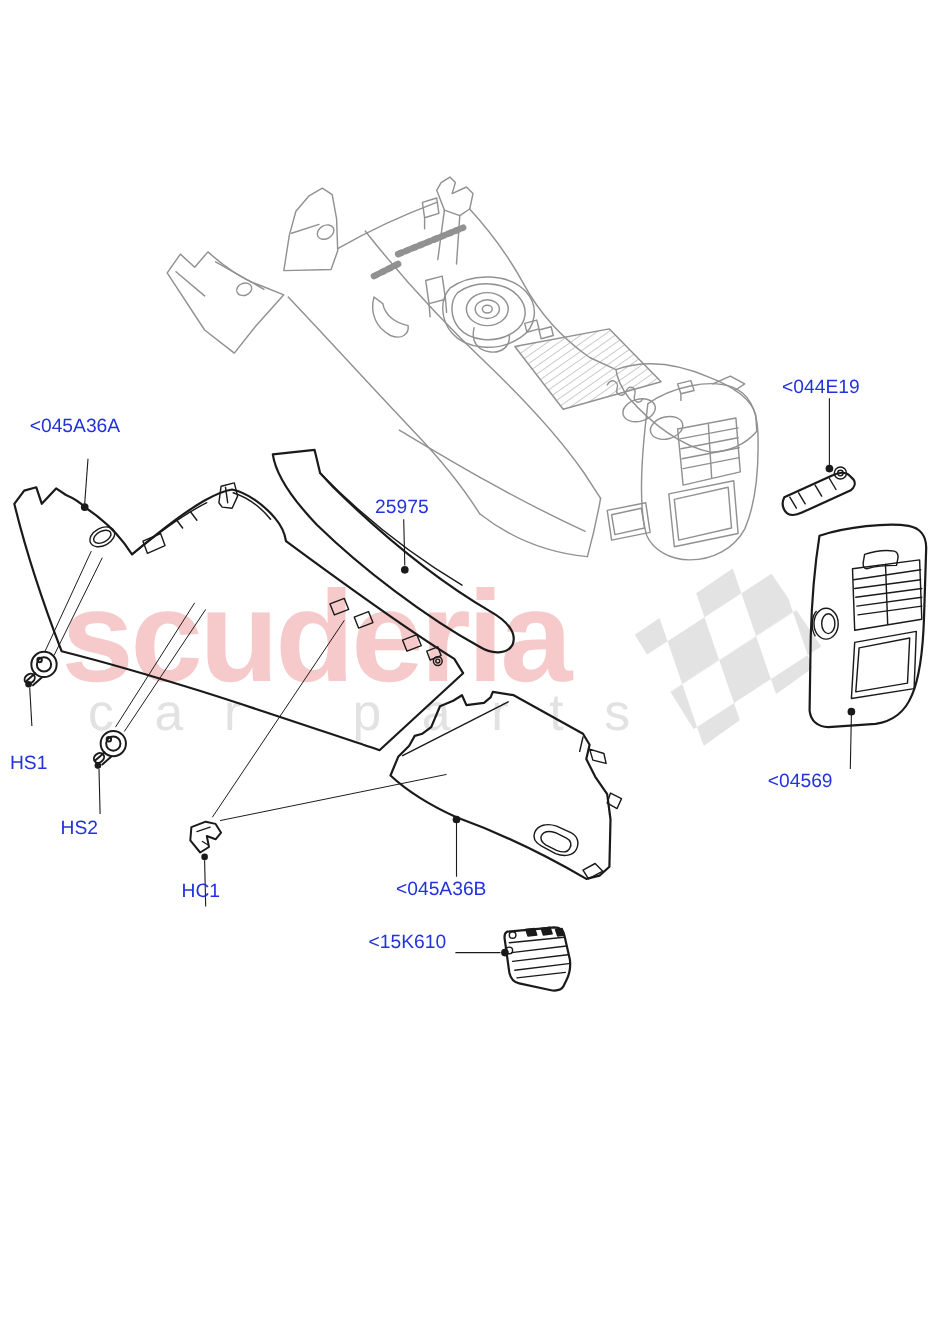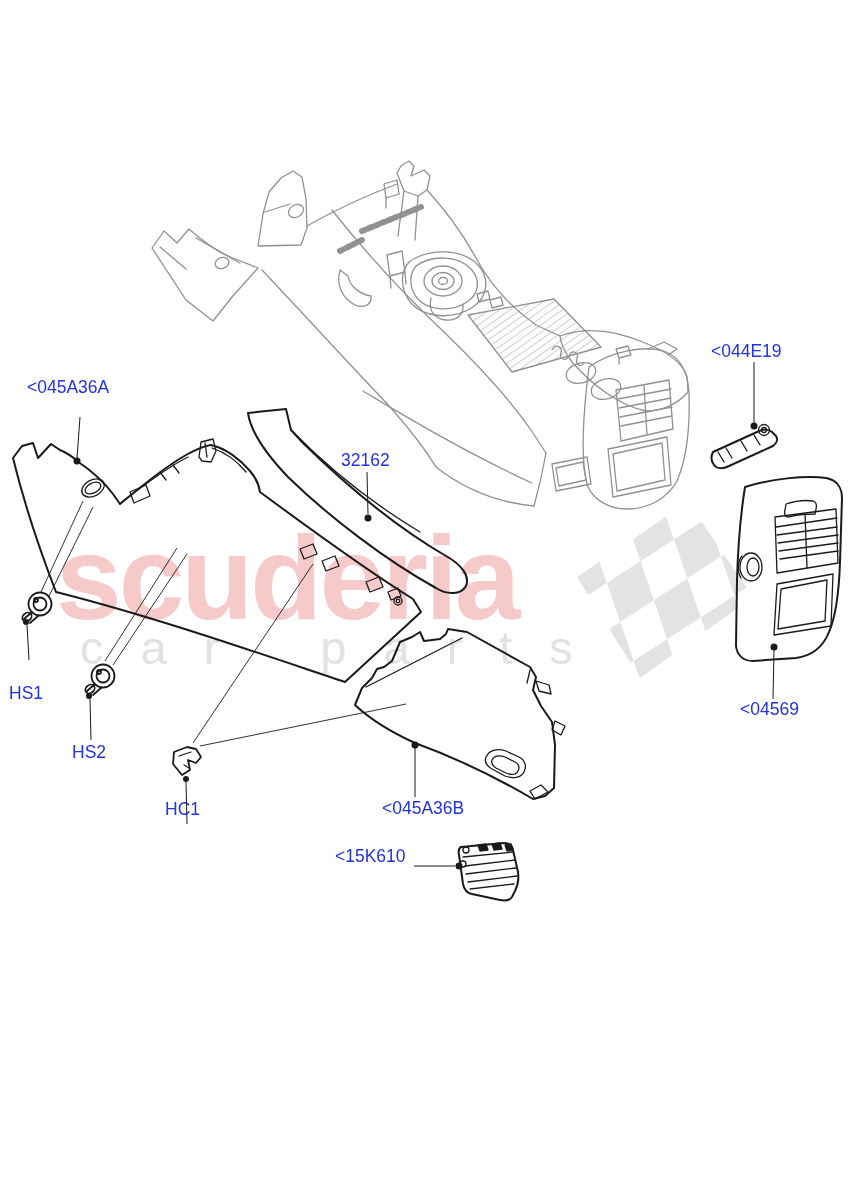--- a/index.html
+++ b/index.html
@@ -189,21 +189,21 @@
         <path d="M186,782 L187,824" fill="none"></path>
     <g stroke-width="0.9" fill="none">
       <path d="M41,592 L83,501 M49,596 L93,507"></path>
       <path d="M105,661 L177,548 M113,665 L187,554"></path>
       <path d="M193,743 L313,564 M200,746 L406,704"></path>
     </g>
   </g>
 </svg>
 
   <div class="plabel" style="left:27px;top:378px">&lt;045A36A</div>
-  <div class="plabel" style="left:341px;top:451px">32162</div>
+  <div class="plabel" style="left:341px;top:451px">25975</div>
   <div class="plabel" style="left:711px;top:342px">&lt;044E19</div>
-  <div class="plabel" style="left:740px;top:700px">&lt;04569</div>
-  <div class="plabel" style="left:382px;top:799px">&lt;045A36B</div>
+  <div class="plabel" style="left:698px;top:700px">&lt;04569</div>
+  <div class="plabel" style="left:360px;top:799px">&lt;045A36B</div>
   <div class="plabel" style="left:335px;top:847px">&lt;15K610</div>
   <div class="plabel" style="left:9px;top:684px">HS1</div>
-  <div class="plabel" style="left:72px;top:743px">HS2</div>
+  <div class="plabel" style="left:55px;top:743px">HS2</div>
   <div class="plabel" style="left:165px;top:800px">HC1</div>
 </div>
 
 </body></html>

